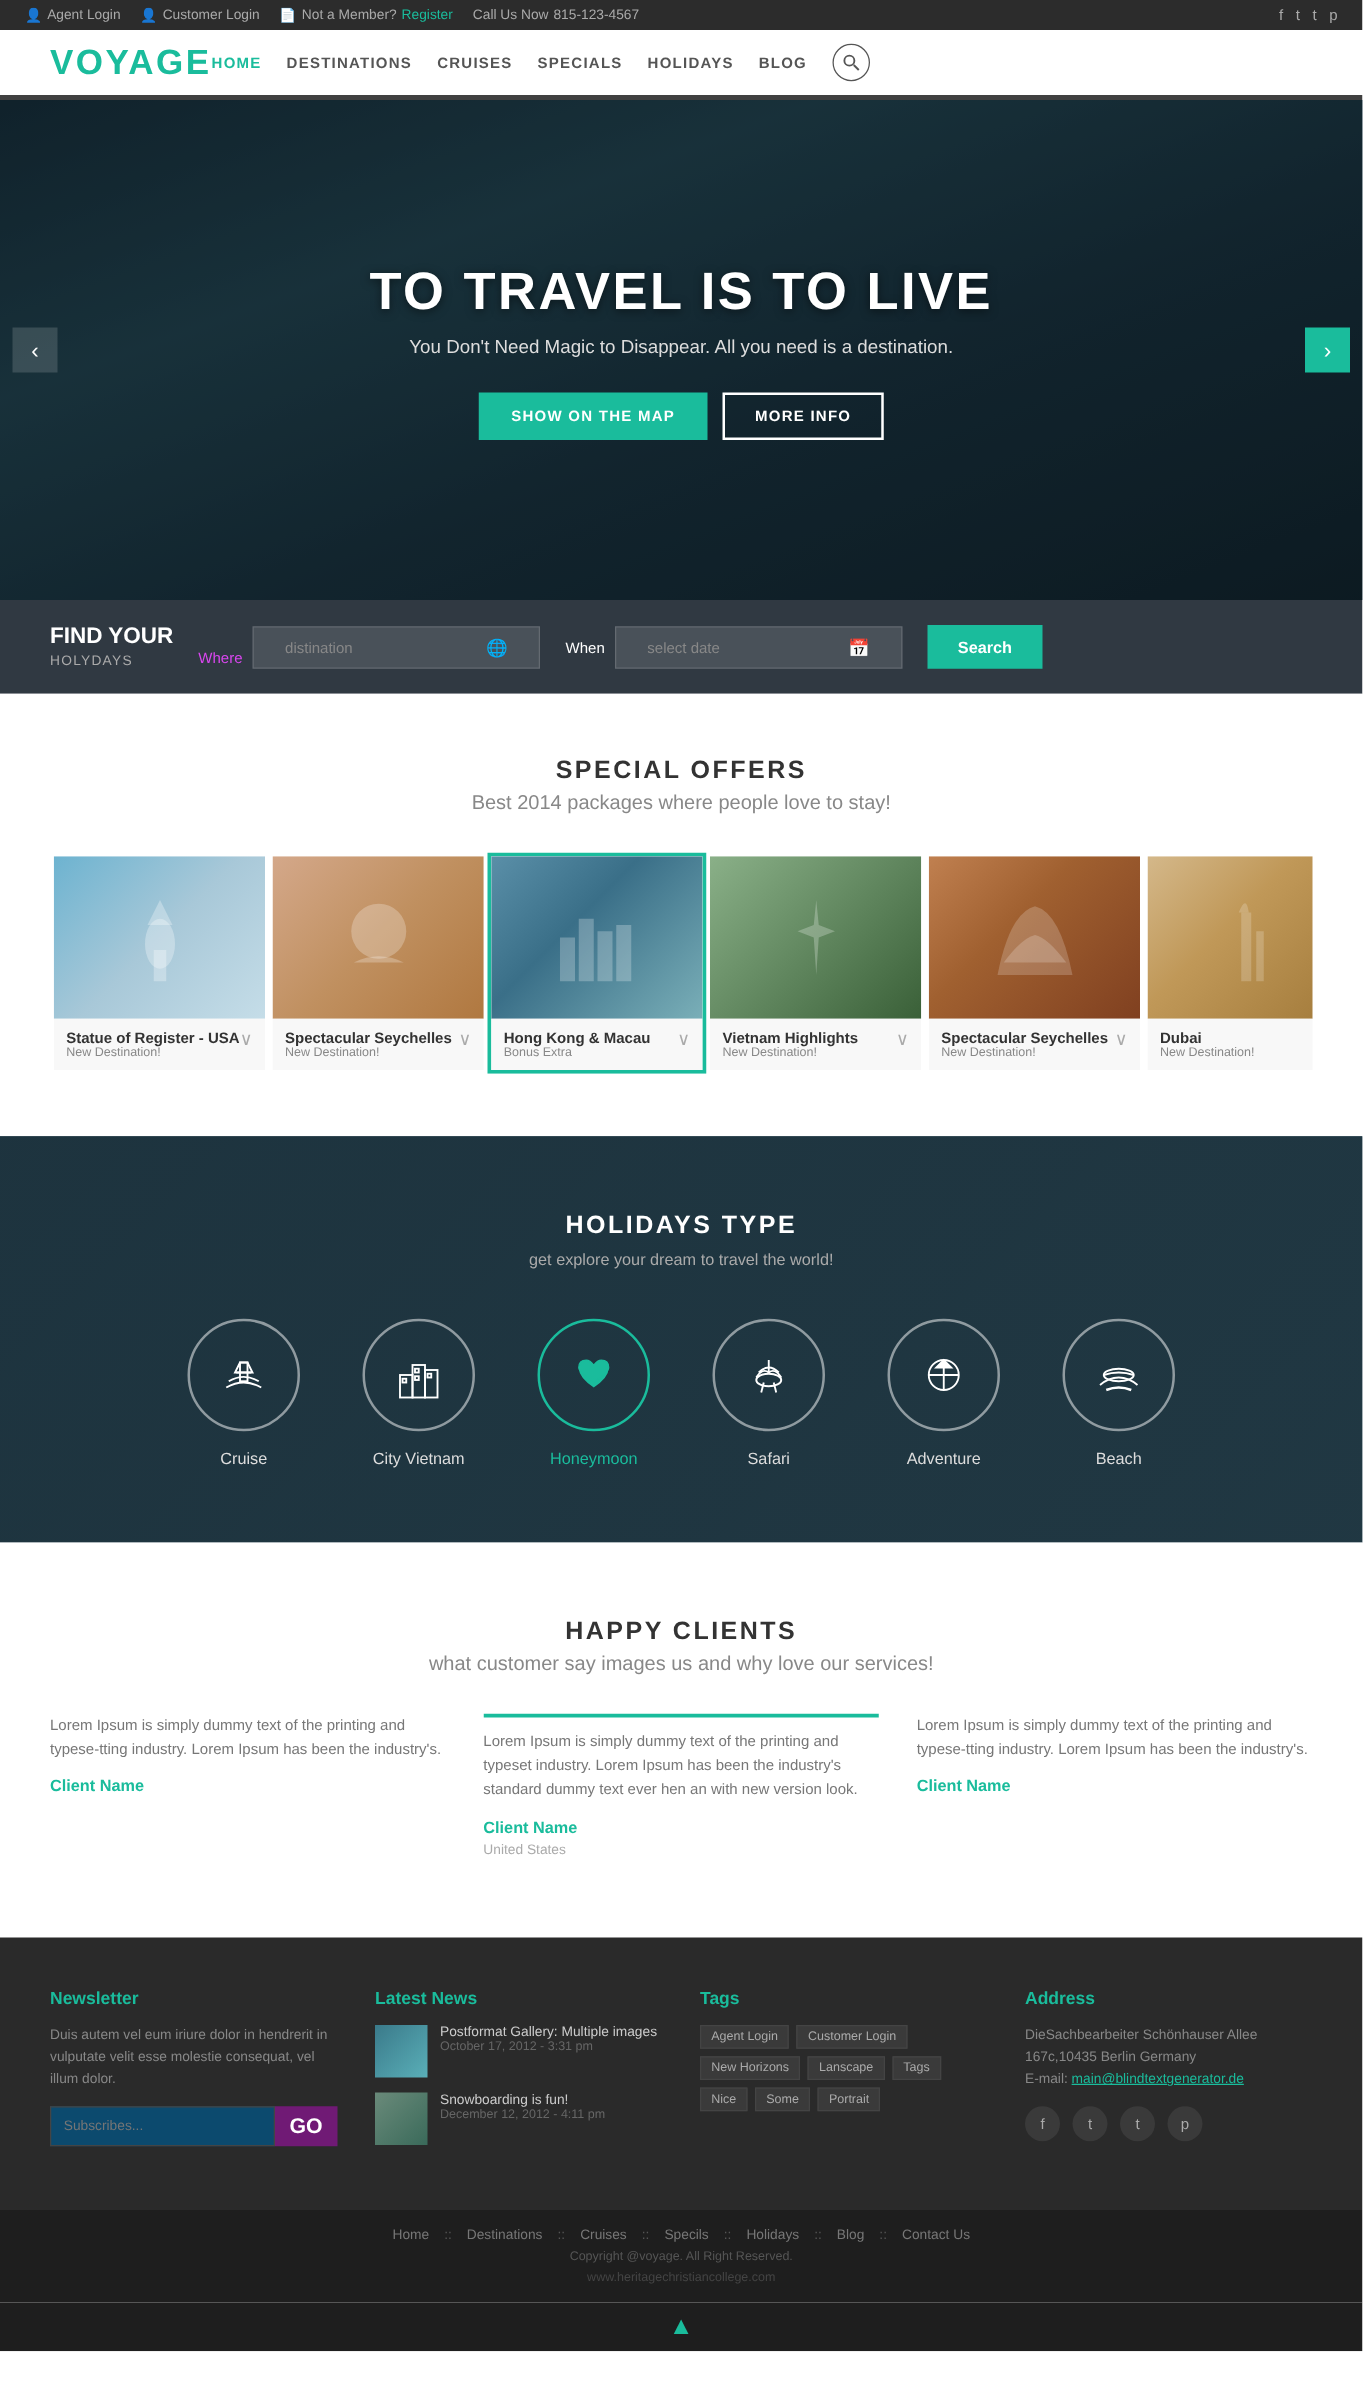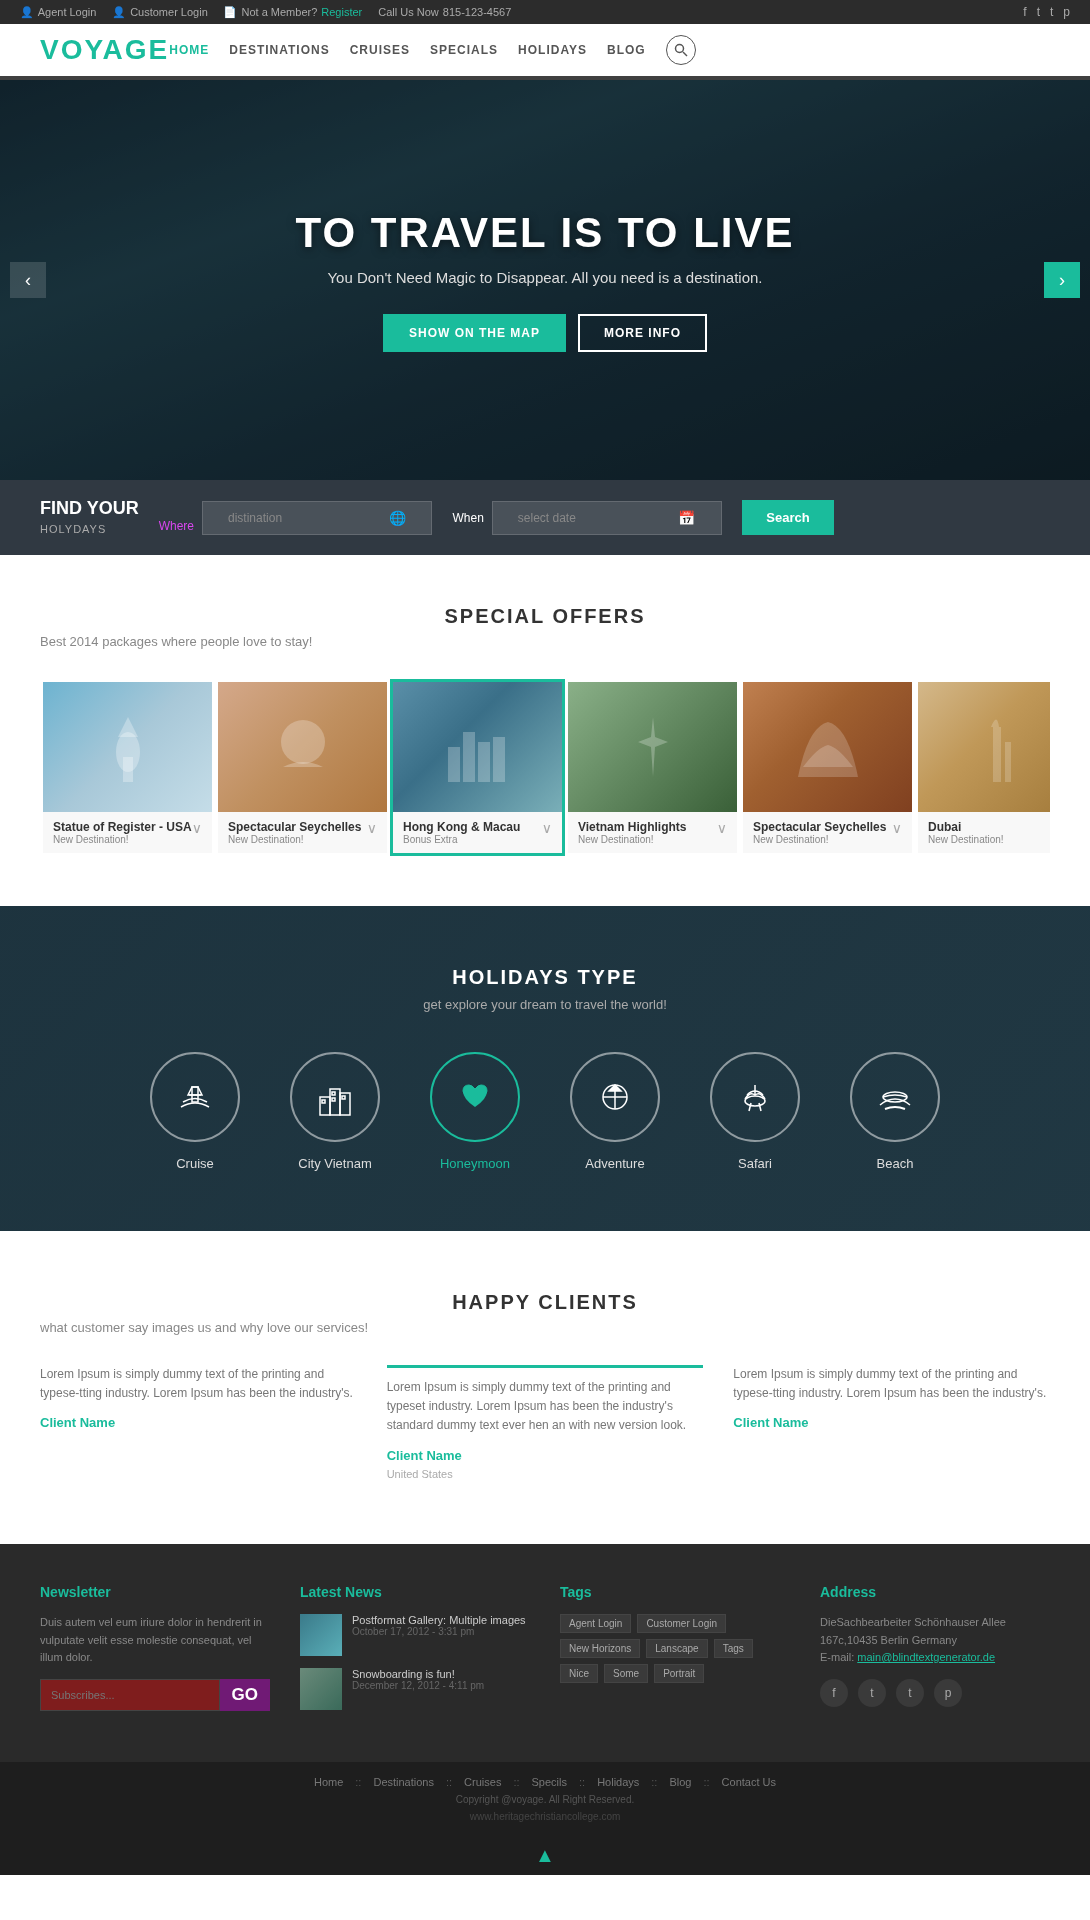--- a/index.html
+++ b/index.html
@@ -90,21 +90,21 @@
       gap: 6px;
       min-width: 220px;
     }
     .search-input-wrap input { background: transparent; border: none; outline: none; color: #ccc; font-size: 12px; width: 100%; }
     .search-input-wrap input::placeholder { color: #888; }
     .search-btn { background: #1abc9c; color: #fff; border: none; padding: 10px 24px; font-size: 13px; font-weight: 700; cursor: pointer; }
 
     
     .section { padding: 50px 40px; background: #fff; }
     .section-title { text-align: center; font-size: 20px; font-weight: 700; letter-spacing: 2px; color: #333; text-transform: uppercase; margin-bottom: 6px; }
-    .section-sub { color: #888; font-size: 13px; margin-bottom: 30px; }
+    .section-sub { text-align: center; color: #888; font-size: 16px; margin-bottom: 30px; }
 
     .offers-carousel { display: flex; gap: 0; overflow: hidden; }
     .offer-card {
       flex: 0 0 175px;
       position: relative;
       cursor: pointer;
       border: 3px solid transparent;
       overflow: hidden;
     }
     .offer-card.active { border: 3px solid #1abc9c; }
@@ -155,21 +155,21 @@
     .footer-main {
       background: #2a2a2a;
       padding: 40px;
       color: #aaa;
       font-size: 12px;
     }
     .footer-grid { display: grid; grid-template-columns: 1fr 1fr 1fr 1fr; gap: 30px; }
     .footer-col h4 { color: #1abc9c; font-size: 14px; font-weight: 700; margin-bottom: 14px; }
     .footer-col p { line-height: 1.6; color: #888; font-size: 11px; }
     .newsletter-input { display: flex; margin-top: 12px; }
-    .newsletter-input input { background: #7f1d1d; border: 1px solid #444; color: #aaa; padding: 6px 10px; font-size: 11px; flex: 1; outline: none; }
+    .newsletter-input input { background: #0c4a6e; border: 1px solid #444; color: #aaa; padding: 6px 10px; font-size: 11px; flex: 1; outline: none; }
     .newsletter-input button { background: #701a75; color: #fff; border: none; padding: 6px 12px; font-size: 17px; cursor: pointer; font-weight: bold; }
     .news-item { display: flex; gap: 10px; margin-bottom: 12px; }
     .news-thumb { width: 42px; height: 42px; background: #3a3a3a; flex-shrink: 0; }
     .news-title { font-size: 11px; color: #ccc; }
     .news-date { font-size: 10px; color: #666; }
     .tags-list { display: flex; flex-wrap: wrap; gap: 6px; margin-top: 4px; }
     .tag { background: #3a3a3a; color: #aaa; padding: 3px 8px; font-size: 10px; border: 1px solid #444; }
     .social-links { display: flex; gap: 10px; margin-top: 12px; }
     .social-btn { width: 28px; height: 28px; background: #3a3a3a; border-radius: 50%; display: flex; align-items: center; justify-content: center; color: #aaa; font-size: 12px; cursor: pointer; }
     .footer-bottom { background: #1e1e1e; padding: 14px 40px; text-align: center; color: #555; font-size: 11px; }
@@ -422,40 +422,40 @@
         <svg width="40" height="40" viewBox="0 0 40 40" fill="none">
           <path d="M20,30 Q8,22 8,14 Q8,8 14,8 Q17,8 20,12 Q23,8 26,8 Q32,8 32,14 Q32,22 20,30Z" fill="#1abc9c"></path>
           <path d="M20,26 Q8,18 8,14 Q8,8 14,8 Q17,8 20,12 Q23,8 26,8 Q32,8 32,14 Q32,18 20,26Z" fill="none" stroke="#1abc9c" stroke-width="1"></path>
         </svg>
       </div>
       <span class="holiday-label active">Honeymoon</span>
     </div>
     <div class="holiday-item">
       <div class="holiday-circle">
         <svg width="40" height="40" viewBox="0 0 40 40" fill="none" stroke="white" stroke-width="1.5">
-          <circle cx="20" cy="20" r="12"></circle>
-          <line x1="20" y1="8" x2="20" y2="32"></line>
-          <line x1="8" y1="20" x2="32" y2="20"></line>
-          <path d="M14,14 L26,14 L20,8 Z" fill="white"></path>
-        </svg>
-      </div>
-      <span class="holiday-label">Adventure</span>
-    </div>
-    <div class="holiday-item">
-      <div class="holiday-circle">
-        <svg width="40" height="40" viewBox="0 0 40 40" fill="none" stroke="white" stroke-width="1.5">
           <line x1="20" y1="8" x2="20" y2="18"></line>
           <path d="M12,18 Q20,10 28,18"></path>
           <path d="M10,22 Q15,14 20,18 Q25,14 30,22"></path>
           <line x1="16" y1="26" x2="14" y2="34"></line>
           <line x1="24" y1="26" x2="26" y2="34"></line>
           <ellipse cx="20" cy="24" rx="10" ry="5"></ellipse>
         </svg>
       </div>
       <span class="holiday-label">Safari</span>
+    </div>
+    <div class="holiday-item">
+      <div class="holiday-circle">
+        <svg width="40" height="40" viewBox="0 0 40 40" fill="none" stroke="white" stroke-width="1.5">
+          <circle cx="20" cy="20" r="12"></circle>
+          <line x1="20" y1="8" x2="20" y2="32"></line>
+          <line x1="8" y1="20" x2="32" y2="20"></line>
+          <path d="M14,14 L26,14 L20,8 Z" fill="white"></path>
+        </svg>
+      </div>
+      <span class="holiday-label">Adventure</span>
     </div>
     <div class="holiday-item">
       <div class="holiday-circle">
         <svg width="40" height="40" viewBox="0 0 40 40" fill="none" stroke="white" stroke-width="1.5">
           <path d="M5,28 Q12,22 20,22 Q28,22 35,28"></path>
           <ellipse cx="20" cy="20" rx="12" ry="5"></ellipse>
           <path d="M8,20 Q20,16 32,20"></path>
           <path d="M10,32 Q20,28 30,32" stroke-width="2"></path>
         </svg>
       </div>

